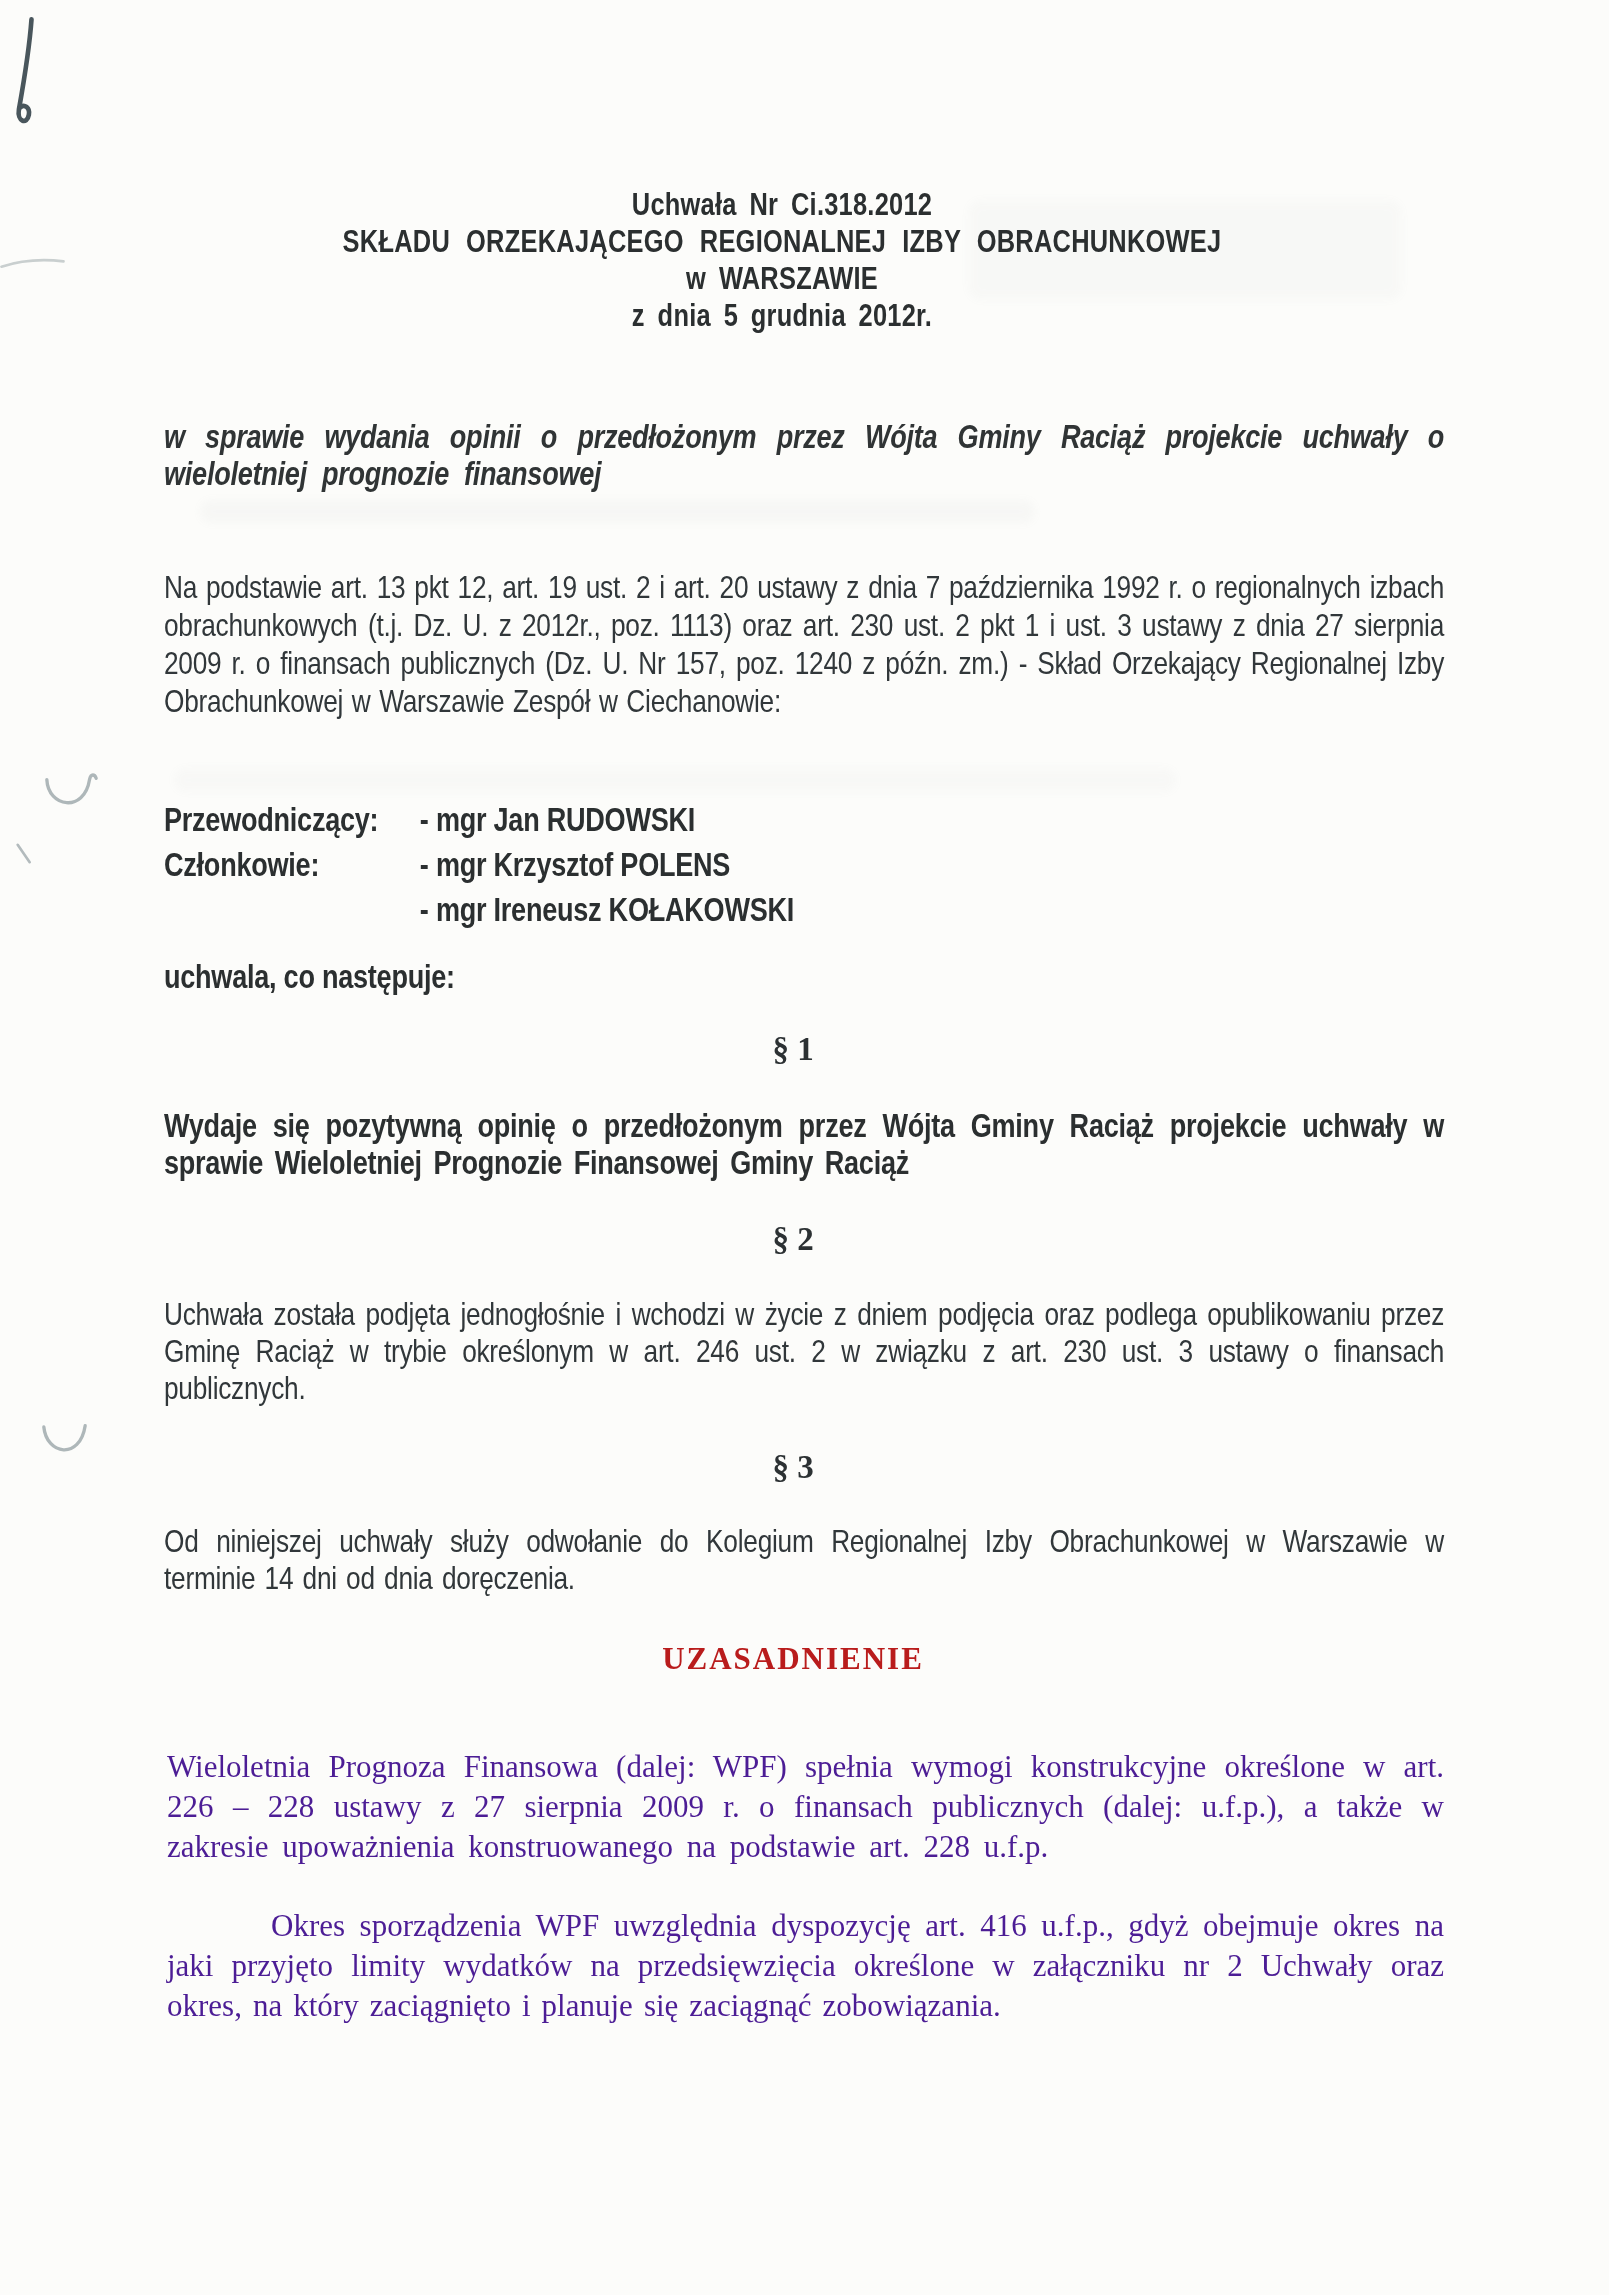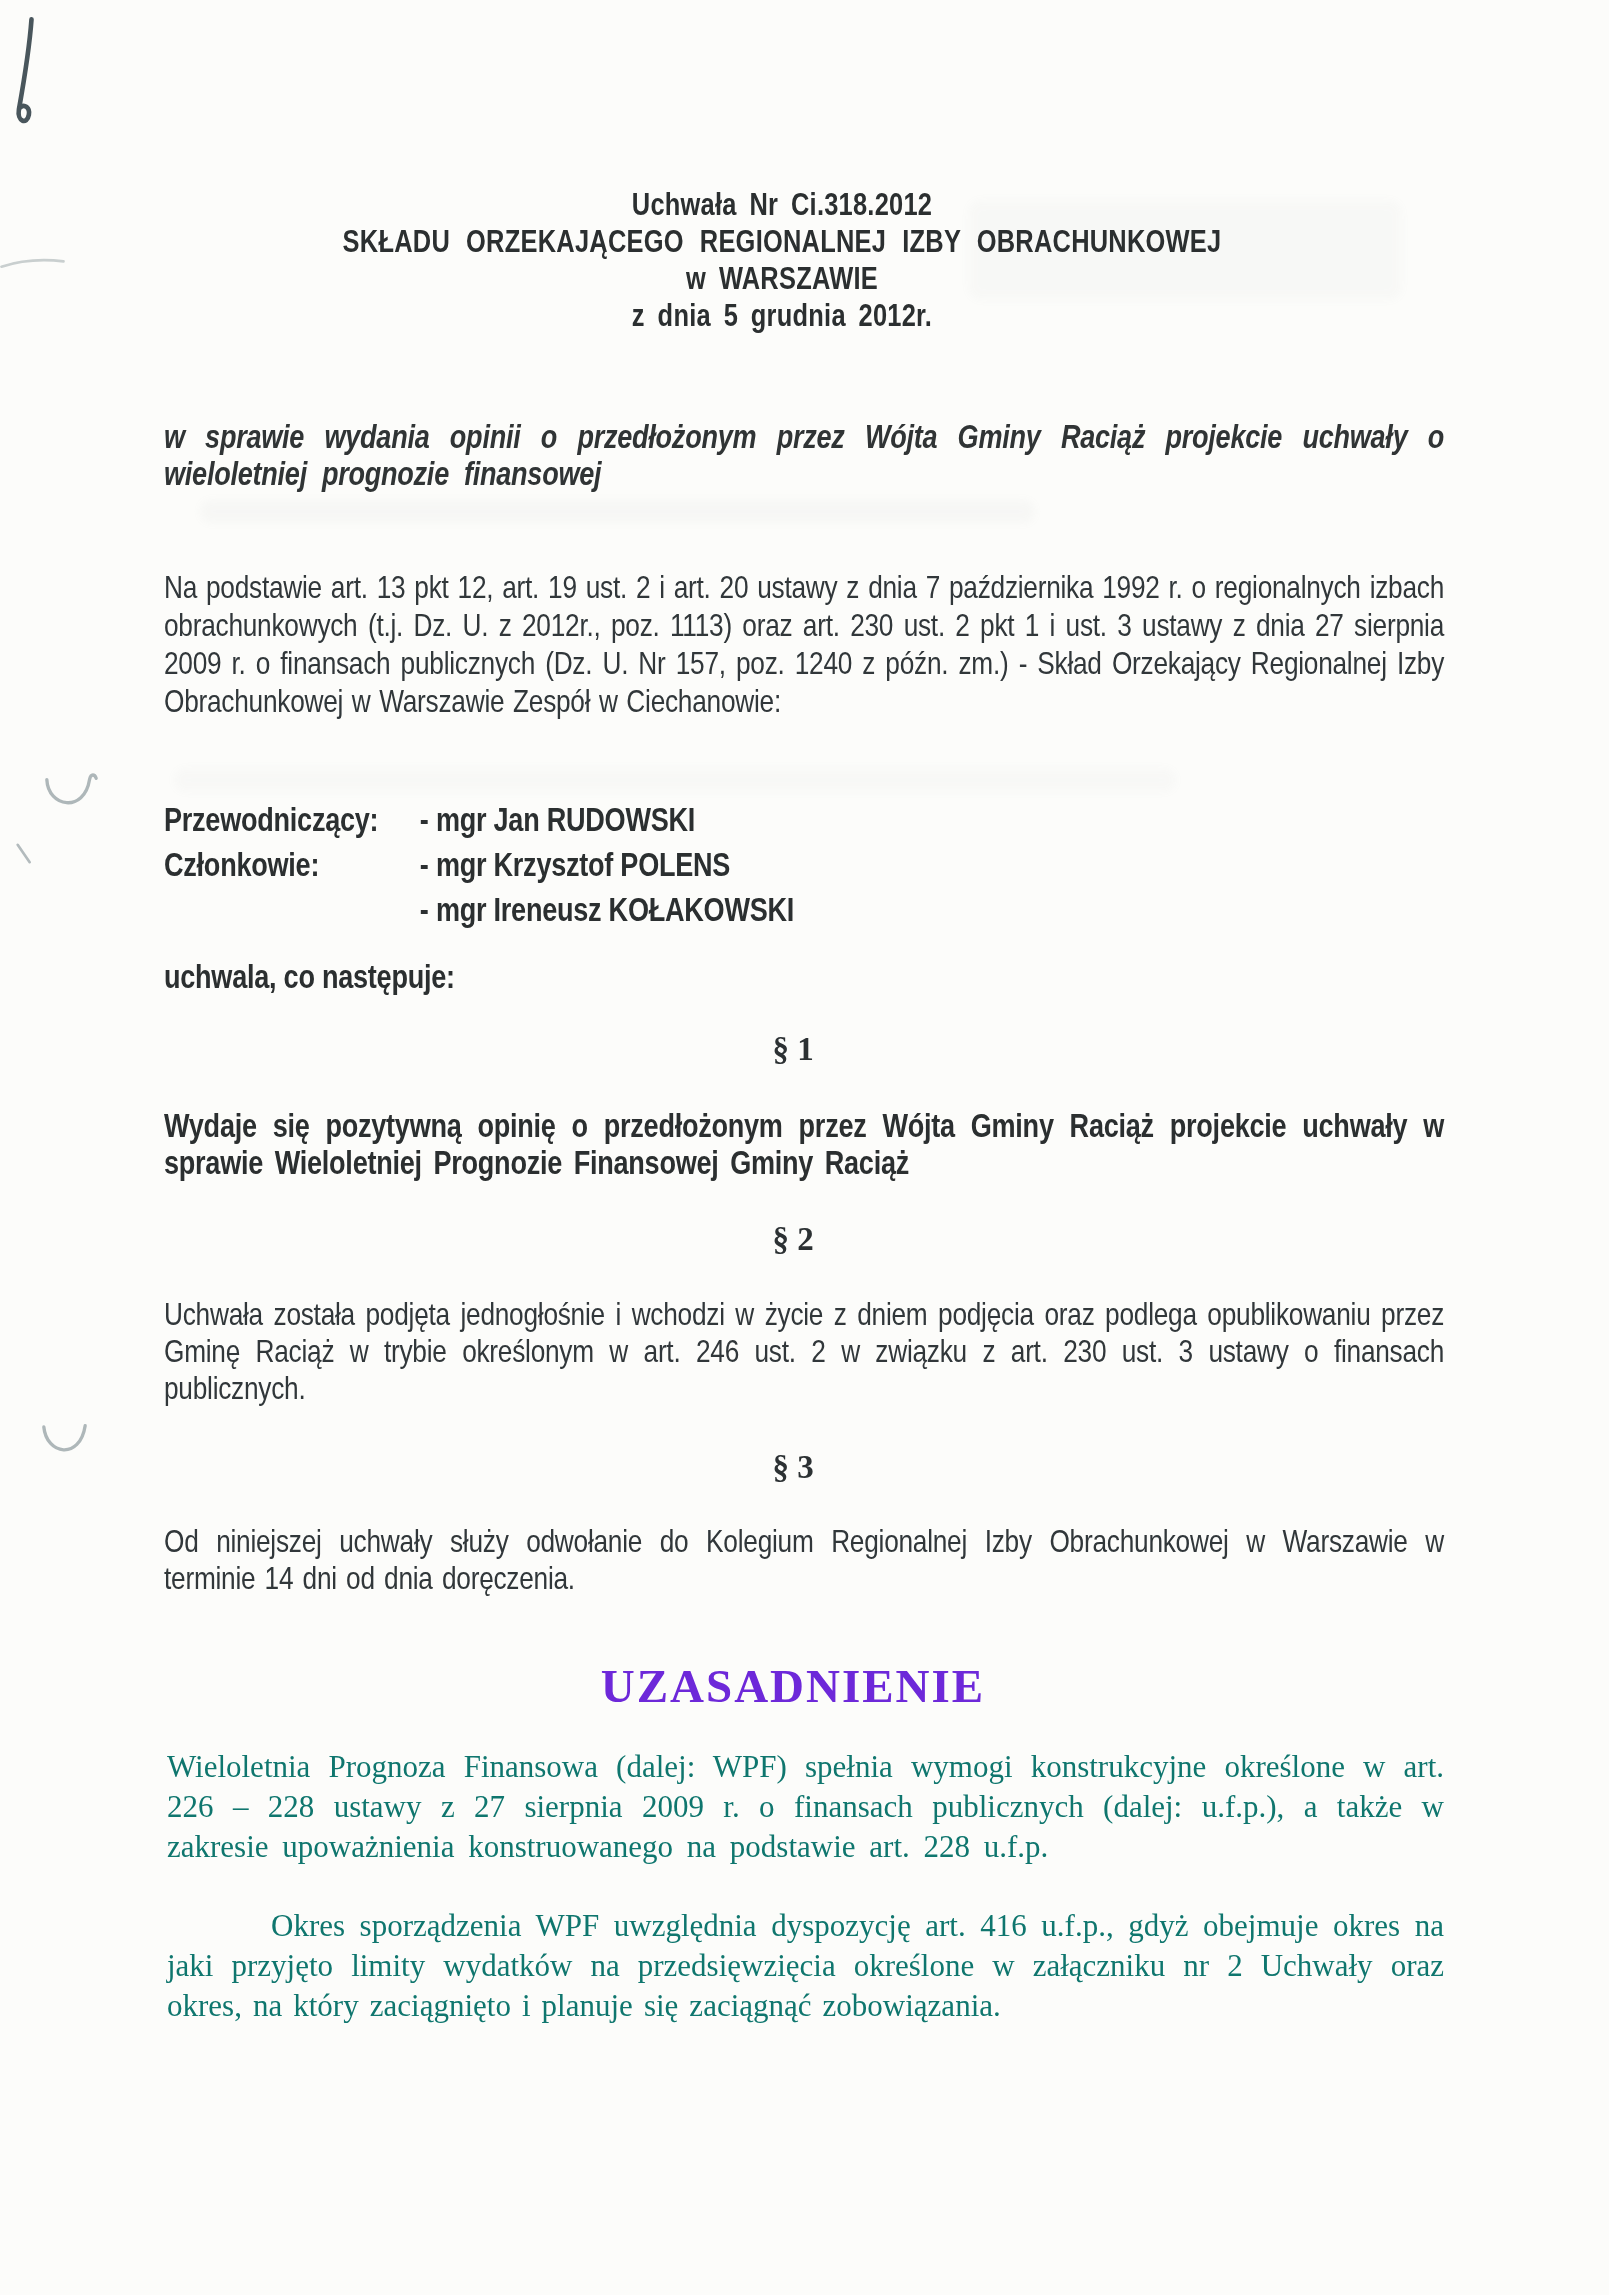--- a/index.html
+++ b/index.html
@@ -63,28 +63,28 @@
     text-align:justify;letter-spacing:-0.3px;
     color:#31373a;
   }
   .sec1-body{top:1107px;font-size:33px;line-height:37px;font-weight:bold;word-spacing:5.3px;color:#2b2f30;}
   .sec2-body{top:1296px;font-size:32px;line-height:37px;word-spacing:4px;}
   .sec3-body{top:1523px;font-size:32px;line-height:37px;word-spacing:2.7px;}
   .uzas-head{
     left:120px;top:1640px;width:1346px;
     text-align:center;
     font-family:"Liberation Serif", serif;
-    font-size:47px;line-height:37px;font-weight:bold;
-    letter-spacing:2px;color:#6d28d9;margin-top:28px;
+    font-size:31px;line-height:37px;font-weight:bold;
+    letter-spacing:2px;color:#b91c1c;
   }
   .serif-par{
     left:167px;width:1277px;
     font-family:"Liberation Serif", serif;
     font-size:31px;line-height:40px;
-    text-align:justify;color:#0f766e;
+    text-align:justify;color:#4c1d95;
   }
   .par1{top:1747px;word-spacing:6px;}
   .par2{top:1906px;text-indent:104px;word-spacing:3.3px;}
 
   .noise{background:#9aa0a0;filter:blur(4px);border-radius:13.4px;}
 
   svg{display:block;}
 </style>
 </head>
 <body>

